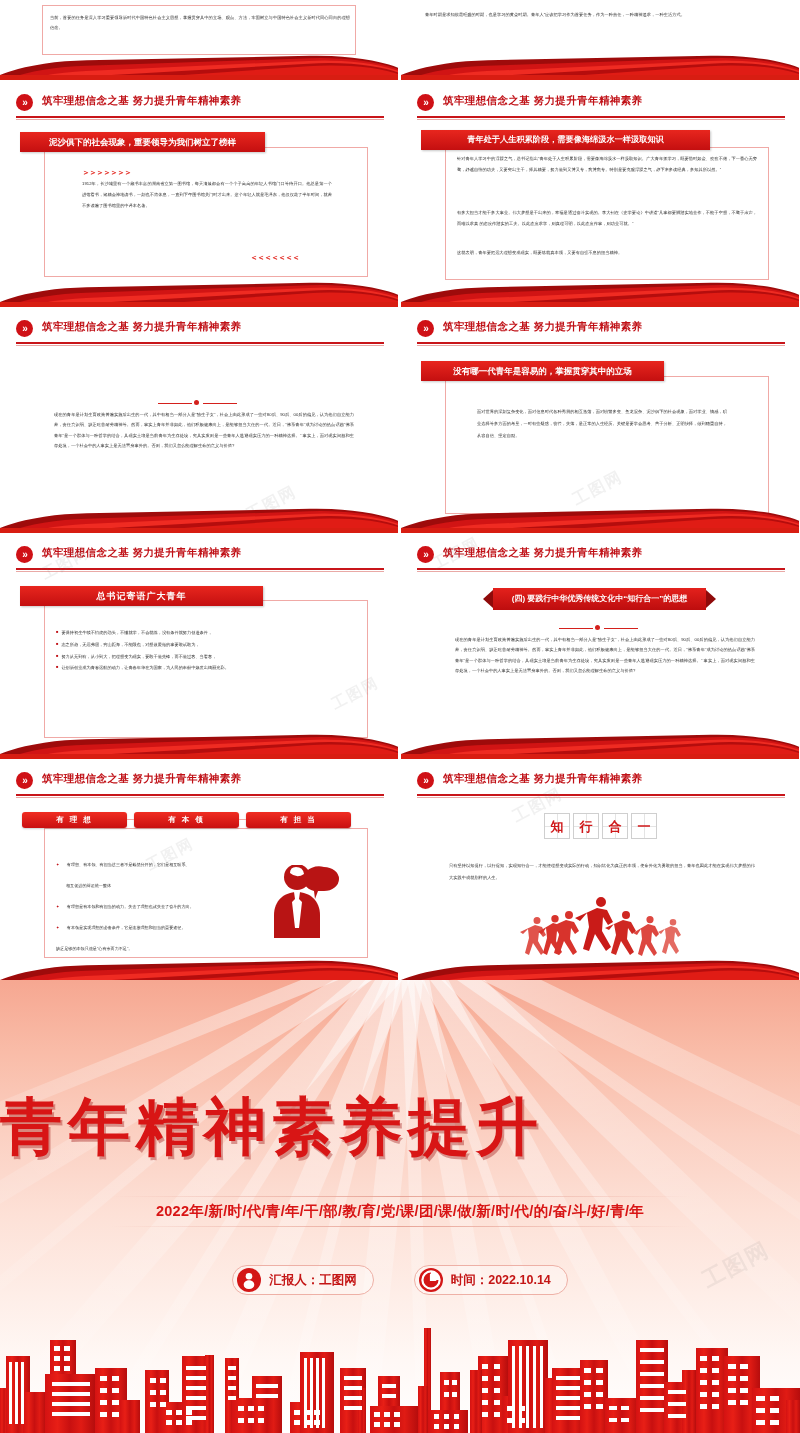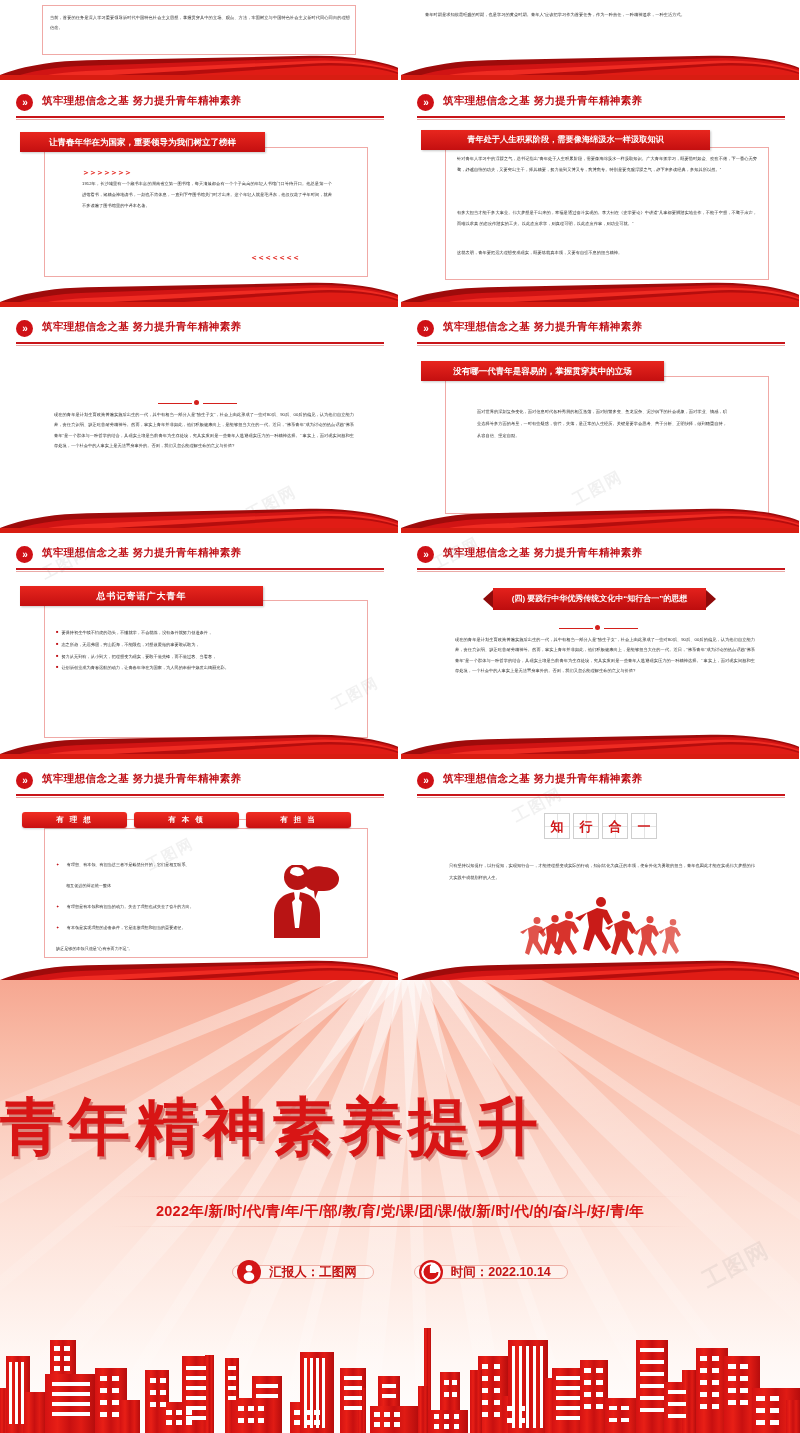--- a/index.html
+++ b/index.html
@@ -134,21 +134,21 @@
     background:linear-gradient(90deg,rgba(230,120,100,0),#e8a598,rgba(230,120,100,0)); }
   .cover-sub {
     position:absolute; left:0; right:0; top:222px; text-align:center;
     font-size:14.5px; font-weight:bold; color:#d81515; letter-spacing:.3px;
   }
   .cover-divider2 { position:absolute; left:110px; right:110px; top:246px; height:1px;
     background:linear-gradient(90deg,rgba(230,120,100,0),#e8a598,rgba(230,120,100,0)); }
 
   .meta { position:absolute; top:285px; left:0; right:0; display:flex; justify-content:center; gap:40px; }
   .chip {
-    display:flex; align-items:center; height:14px; padding:0 16px 0 4px;
+    display:flex; align-items:center; height:30px; padding:0 16px 0 4px;
     border:1px solid #eeb0a6; border-radius:15px; background:rgba(255,255,255,.35);
   }
   .chip .ic {
     width:24px; height:24px; border-radius:50%; background:#d31616; margin-right:8px;
     position:relative; flex:0 0 24px;
   }
   .chip .lb { font-size:12.5px; font-weight:bold; color:#c41515; white-space:nowrap; }
 
   
   .skyline { position:absolute; left:0; bottom:0; width:800px; height:123px; }
@@ -189,21 +189,21 @@
   </div>
 
   <div class="slide" style="left:0;top:82px;">
     <div class="s-head">
       <div class="chev">»</div>
       <div class="htxt">筑牢理想信念之基 努力提升青年精神素养</div>
       <div class="rule"></div>
       <div class="rule2"></div>
     </div>
     <div class="obox" style="left:44px;top:65px;right:30px;height:130px;"></div>
-    <div class="tag" style="left:20px;top:50px;width:245px;height:20px;font-size:8.5px;line-height:20px;">让青春年华在为国家，重要领导为我们树立了榜样</div>
+    <div class="tag" style="left:20px;top:50px;width:245px;height:20px;font-size:8.5px;line-height:20px;">泥沙俱下的社会现象，重要领导为我们树立了榜样</div>
     <div class="arrows" style="left:82px;top:85px;">＞＞＞＞＞＞＞</div>
     <div class="ptxt" style="left:82px;top:97px;width:250px;line-height:2.6;">1912年，长沙城里有一个藏书丰富的湖南省立第一图书馆，每天清晨都会有一个个子高高的年轻人书馆门口等待开口。他总是第一个进馆看书，聚精会神地读书，一刻也不肯休息，一直到下午图书馆关门时才出来。这个年轻人就是毛泽东，他仅仅花了半年时间，就差不多读遍了图书馆里的中译本名著。</div>
     <div class="arrows" style="left:250px;top:170px;">＜＜＜＜＜＜＜</div>
     <div class="wave">
       <i class="a"></i>
         <i class="b"></i>
         <i class="c"></i>
         <i class="d"></i>
         <i class="e"></i>
     </div>

